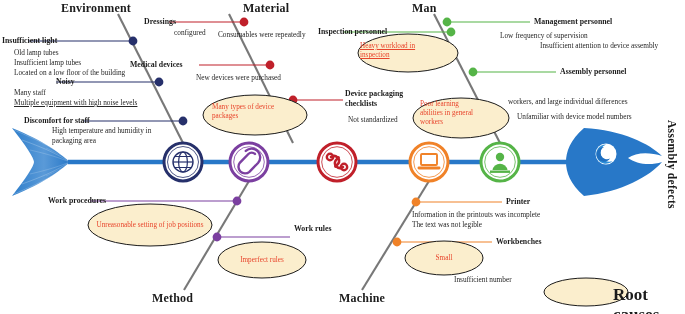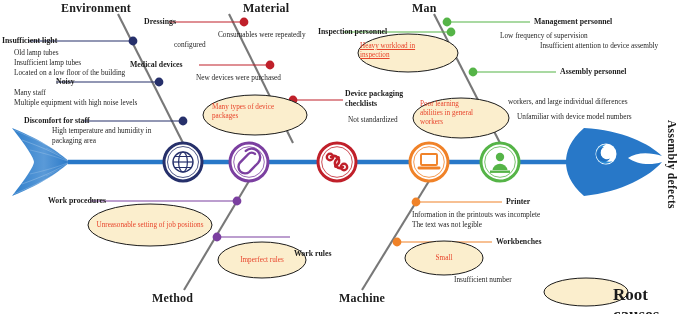--- a/index.html
+++ b/index.html
@@ -174,29 +174,29 @@
   <div class="lbl cat-title" style="left:152px;top:291px;">Method</div>
   <div class="lbl cat-title" style="left:339px;top:291px;">Machine</div>
 
   <div class="lbl branch-label" style="left:2px;top:36px;">Insufficient light</div>
   <div class="lbl detail" style="left:14px;top:48px;">Old lamp tubes</div>
   <div class="lbl detail" style="left:14px;top:58px;">Insufficient lamp tubes</div>
   <div class="lbl detail" style="left:14px;top:68px;">Located on a low floor of the building</div>
 
   <div class="lbl branch-label" style="left:56px;top:77px;">Noisy</div>
   <div class="lbl detail" style="left:14px;top:88px;">Many staff</div>
-  <div class="lbl detail" style="left:14px;top:98px;">Multiple equipment with high noise levels</div>
+  <div class="lbl detail" style="left:14px;top:98px;text-decoration:underline;">Multiple equipment with high noise levels</div>
 
   <div class="lbl branch-label" style="left:24px;top:116px;">Discomfort for staff</div>
   <div class="lbl detail" style="left:52px;top:126px;">High temperature and humidity in</div>
   <div class="lbl detail" style="left:52px;top:136px;">packaging area</div>
 
   <div class="lbl branch-label" style="left:144px;top:17px;">Dressings</div>
   <div class="lbl detail" style="left:174px;top:30px;padding-left:44px;">Consumables were repeatedly</div>
-  <div class="lbl detail" style="left:174px;top:40px;">configured</div>
+  <div class="lbl detail" style="left:174px;top:28px;">configured</div>
 
   <div class="lbl branch-label" style="left:130px;top:60px;">Medical devices</div>
   <div class="lbl detail" style="left:196px;top:73px;text-align:center;">New devices were purchased</div>
 
   <div class="lbl branch-label" style="left:345px;top:89px;">Device packaging</div>
   <div class="lbl branch-label" style="left:345px;top:99px;">checklists</div>
   <div class="lbl detail" style="left:348px;top:115px;">Not standardized</div>
 
   <div class="ellipse-txt" style="left:212px;top:103px;width:96px;">Many types of device
 packages</div>
@@ -211,21 +211,21 @@
 
   <div class="lbl branch-label" style="left:318px;top:27px;">Inspection personnel</div>
 
   <div class="ellipse-txt" style="left:360px;top:42px;width:92px;text-decoration:underline;">Heavy workload in
 inspection</div>
   <div class="ellipse-txt" style="left:420px;top:100px;width:88px;">Poor learning
 abilities in general
 workers</div>
 
   <div class="lbl branch-label" style="left:48px;top:196px;">Work procedures</div>
-  <div class="lbl branch-label" style="left:294px;top:249px;">Work rules</div>
+  <div class="lbl branch-label" style="left:294px;top:224px;">Work rules</div>
 
   <div class="ellipse-txt ctr" style="left:92px;top:221px;width:116px;">Unreasonable setting of job positions</div>
   <div class="ellipse-txt ctr" style="left:222px;top:256px;width:80px;">Imperfect rules</div>
 
   <div class="lbl branch-label" style="left:506px;top:197px;">Printer</div>
   <div class="lbl detail" style="left:412px;top:210px;">Information in the printouts was incomplete</div>
   <div class="lbl detail" style="left:412px;top:220px;">The text was not legible</div>
 
   <div class="lbl branch-label" style="left:496px;top:237px;">Workbenches</div>
   <div class="lbl detail" style="left:414px;top:275px;margin-left:40px;">Insufficient number</div>

